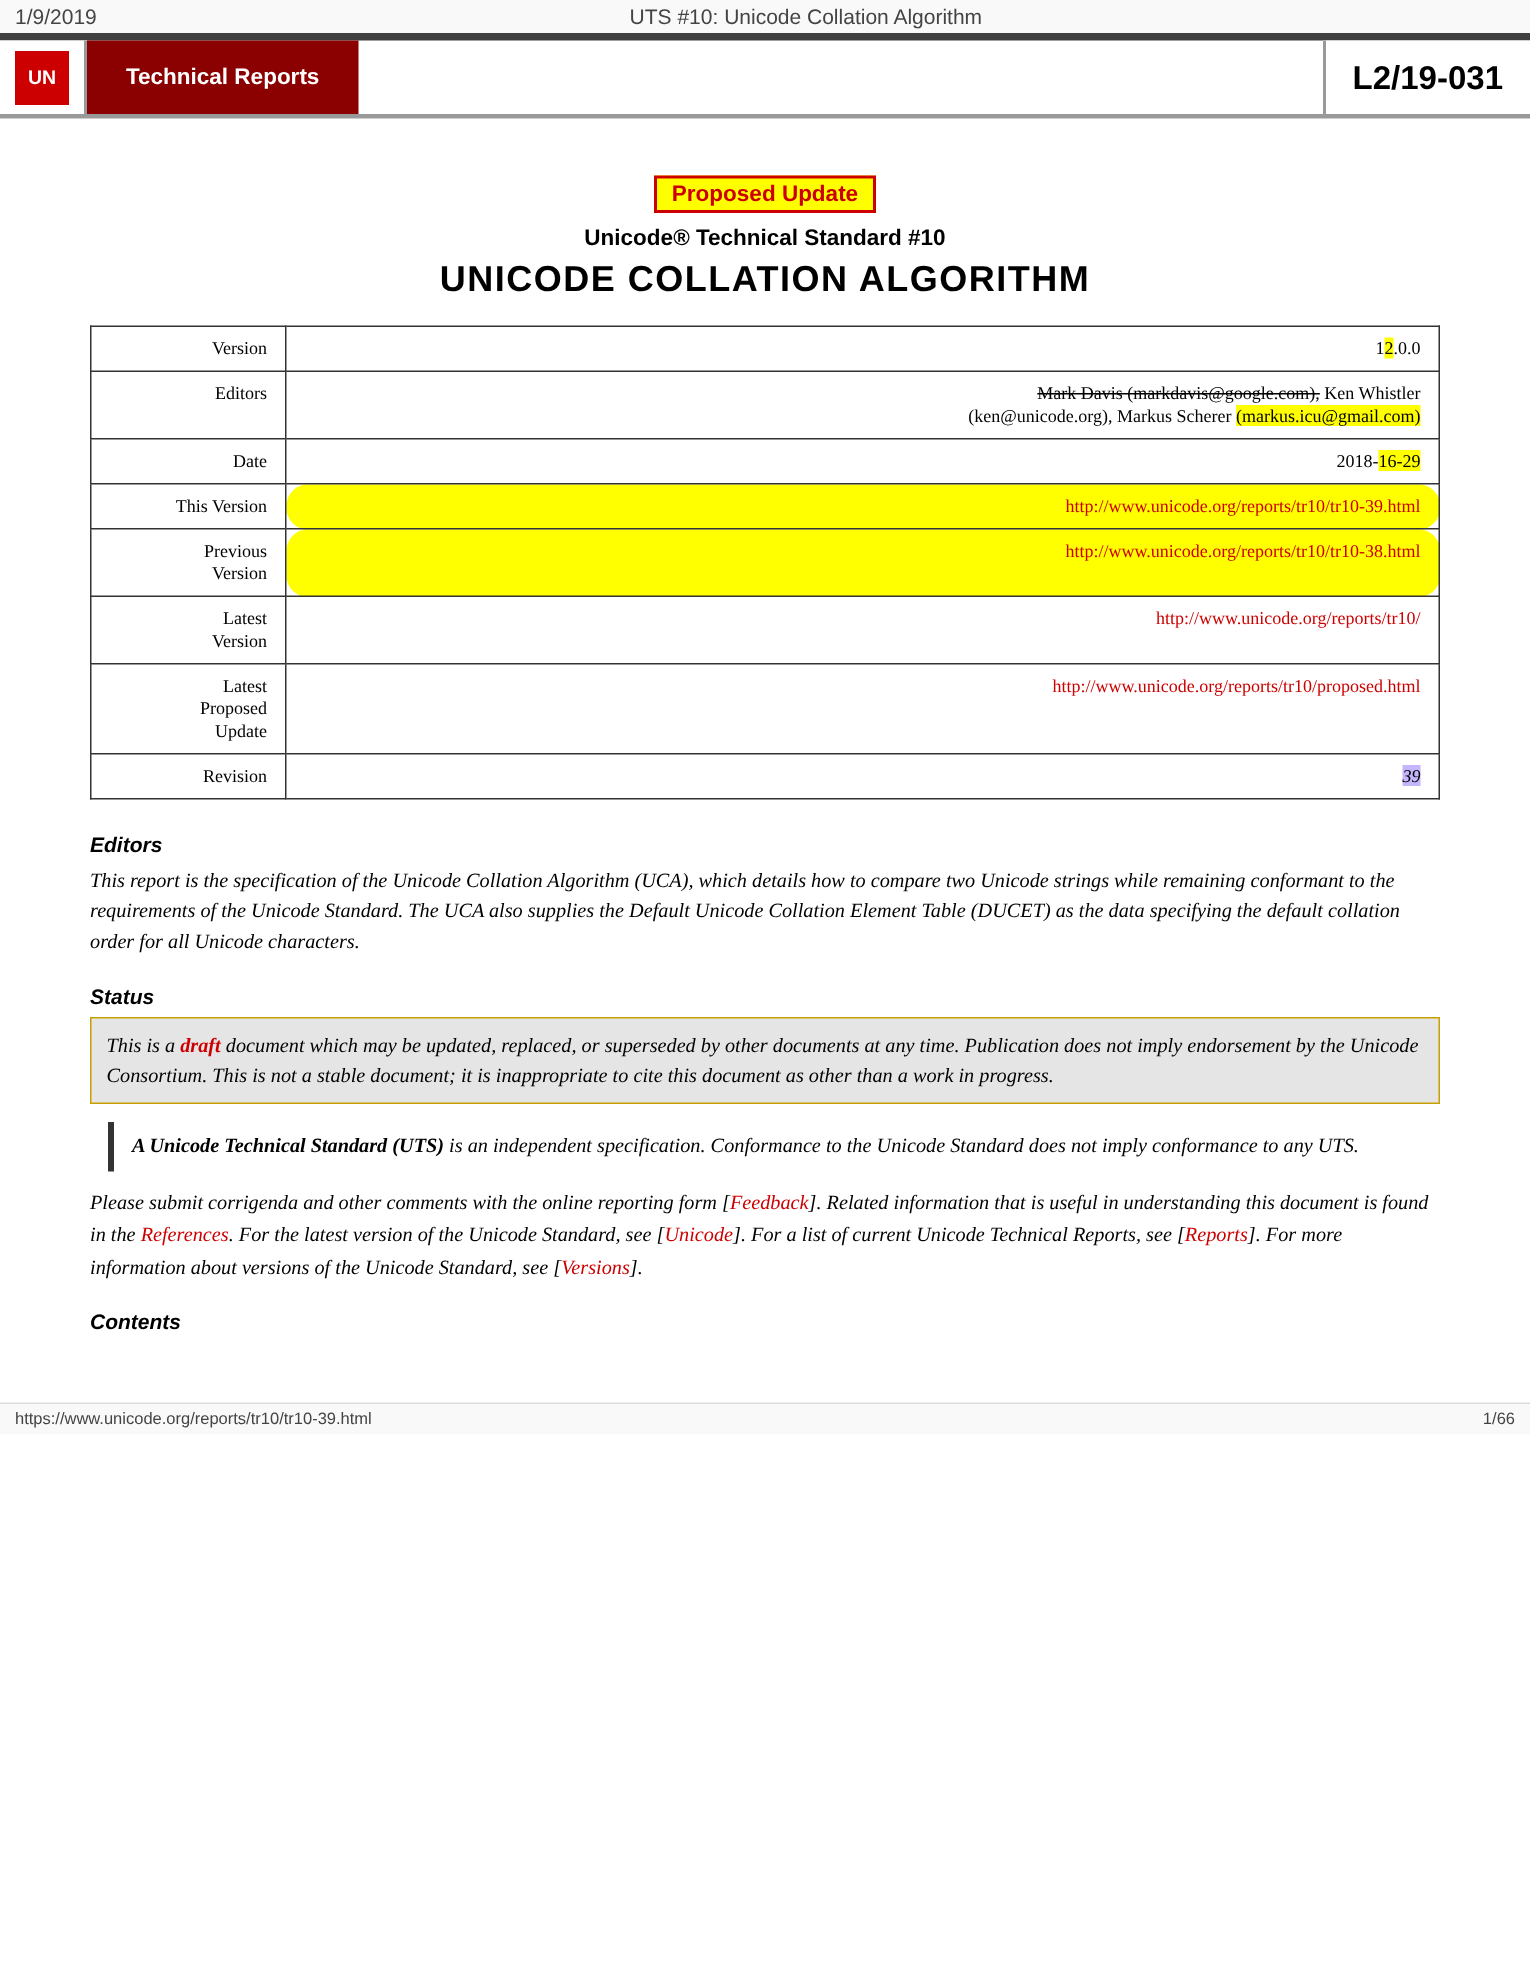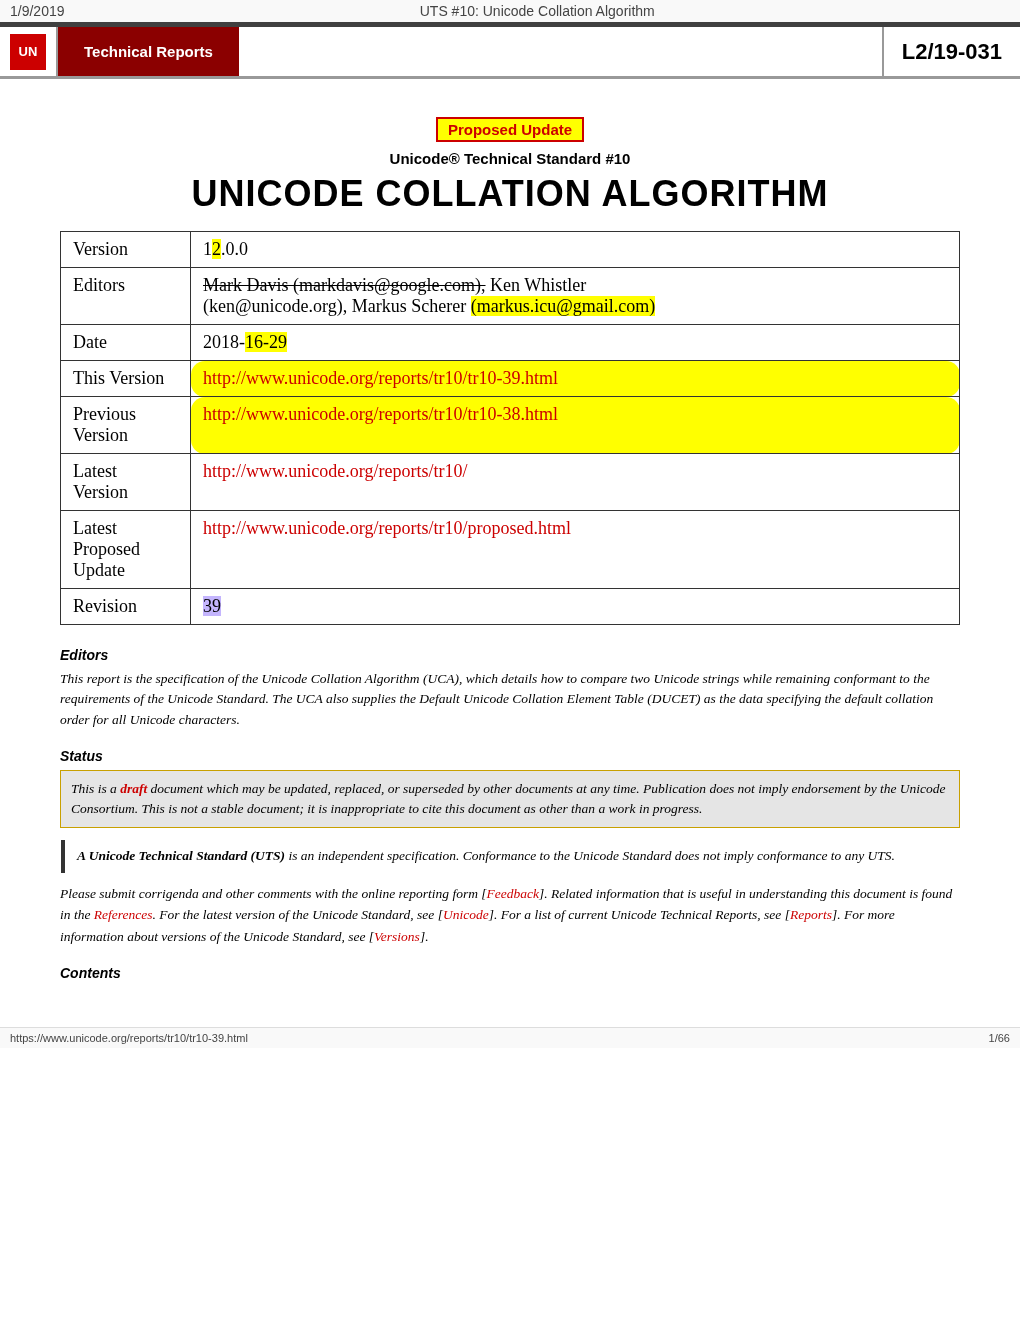--- a/index.html
+++ b/index.html
@@ -95,37 +95,38 @@
       text-align: center;
       font-family: Arial, sans-serif;
       font-size: 15px;
       font-weight: bold;
       margin: 6px 0 4px 0;
     }
 
     .main-title {
       text-align: center;
       font-family: Arial, sans-serif;
-      font-size: 36px;
+      font-size: 24px;
       font-weight: bold;
       letter-spacing: 1px;
       margin: 6px 0 16px 0;
     }
 
     
     .info-table {
       width: 100%;
       border-collapse: collapse;
       margin-bottom: 22px;
     }
     .info-table td {
       border: 1px solid #333;
       padding: 7px 12px;
       vertical-align: top;
-      font-size: 18px;
+      font-size: 12px;
+      text-align: right;
     }
     .info-table td:first-child {
       width: 130px;
       font-weight: normal;
       background: #fff;
     }
     .info-table td:last-child {
       background: #fff;
     }
     .highlight-yellow {
@@ -169,21 +170,21 @@
       margin-bottom: 12px;
     }
     .status-box .draft-word {
       color: #c00;
       font-weight: bold;
     }
 
     .uts-box {
       border-left: 4px solid #333;
       padding: 6px 12px;
-      margin: 10px 1px;
+      margin: 10px 12px;
       font-style: italic;
       font-size: 13.5px;
       line-height: 1.5;
     }
     .uts-box strong {
       font-style: italic;
     }
 
     .body-text {
       font-style: italic;
@@ -204,20 +205,21 @@
       font-size: 11px;
       color: #444;
       padding: 4px 10px;
       border-top: 1px solid #ddd;
       background: #f9f9f9;
       margin-top: 10px;
     }
 
     .revision-highlight {
       background: #c4b5fd;
+      font-style: italic;
     }
   </style>
 </head>
 <body>
 
 <div class="browser-chrome">
   <span>1/9/2019</span>
   <span>UTS #10: Unicode Collation Algorithm</span>
   <span></span>
 </div>

